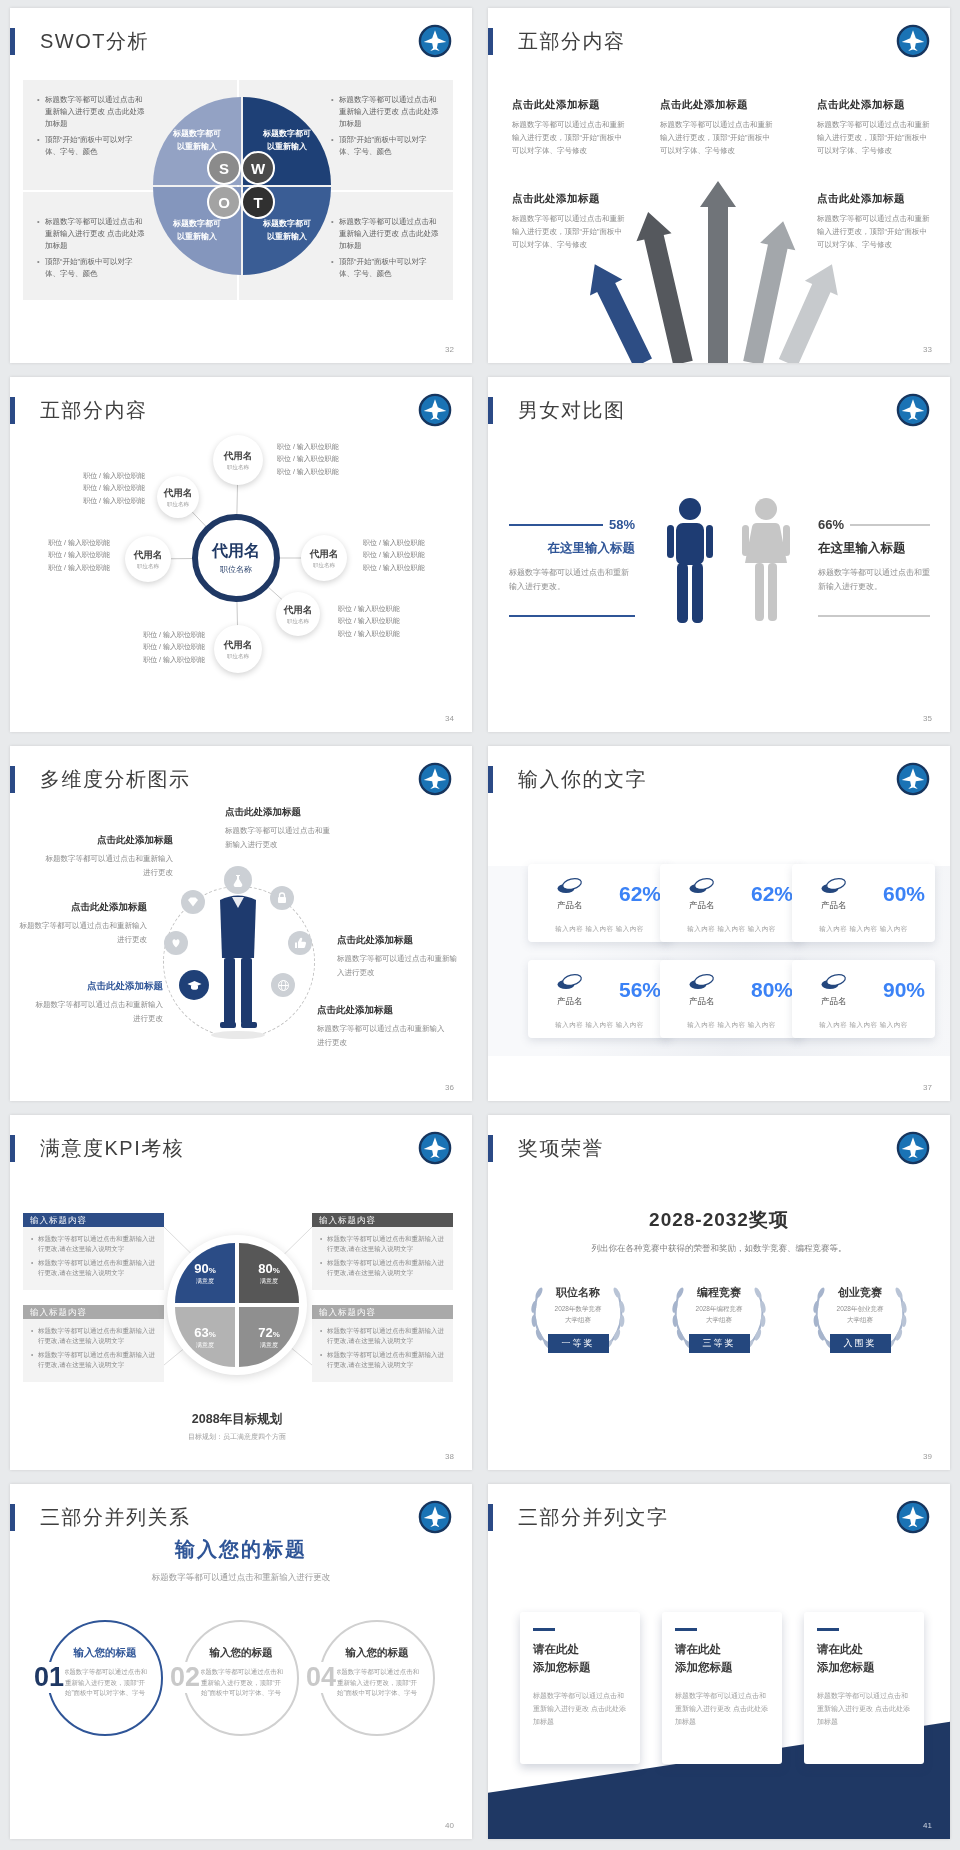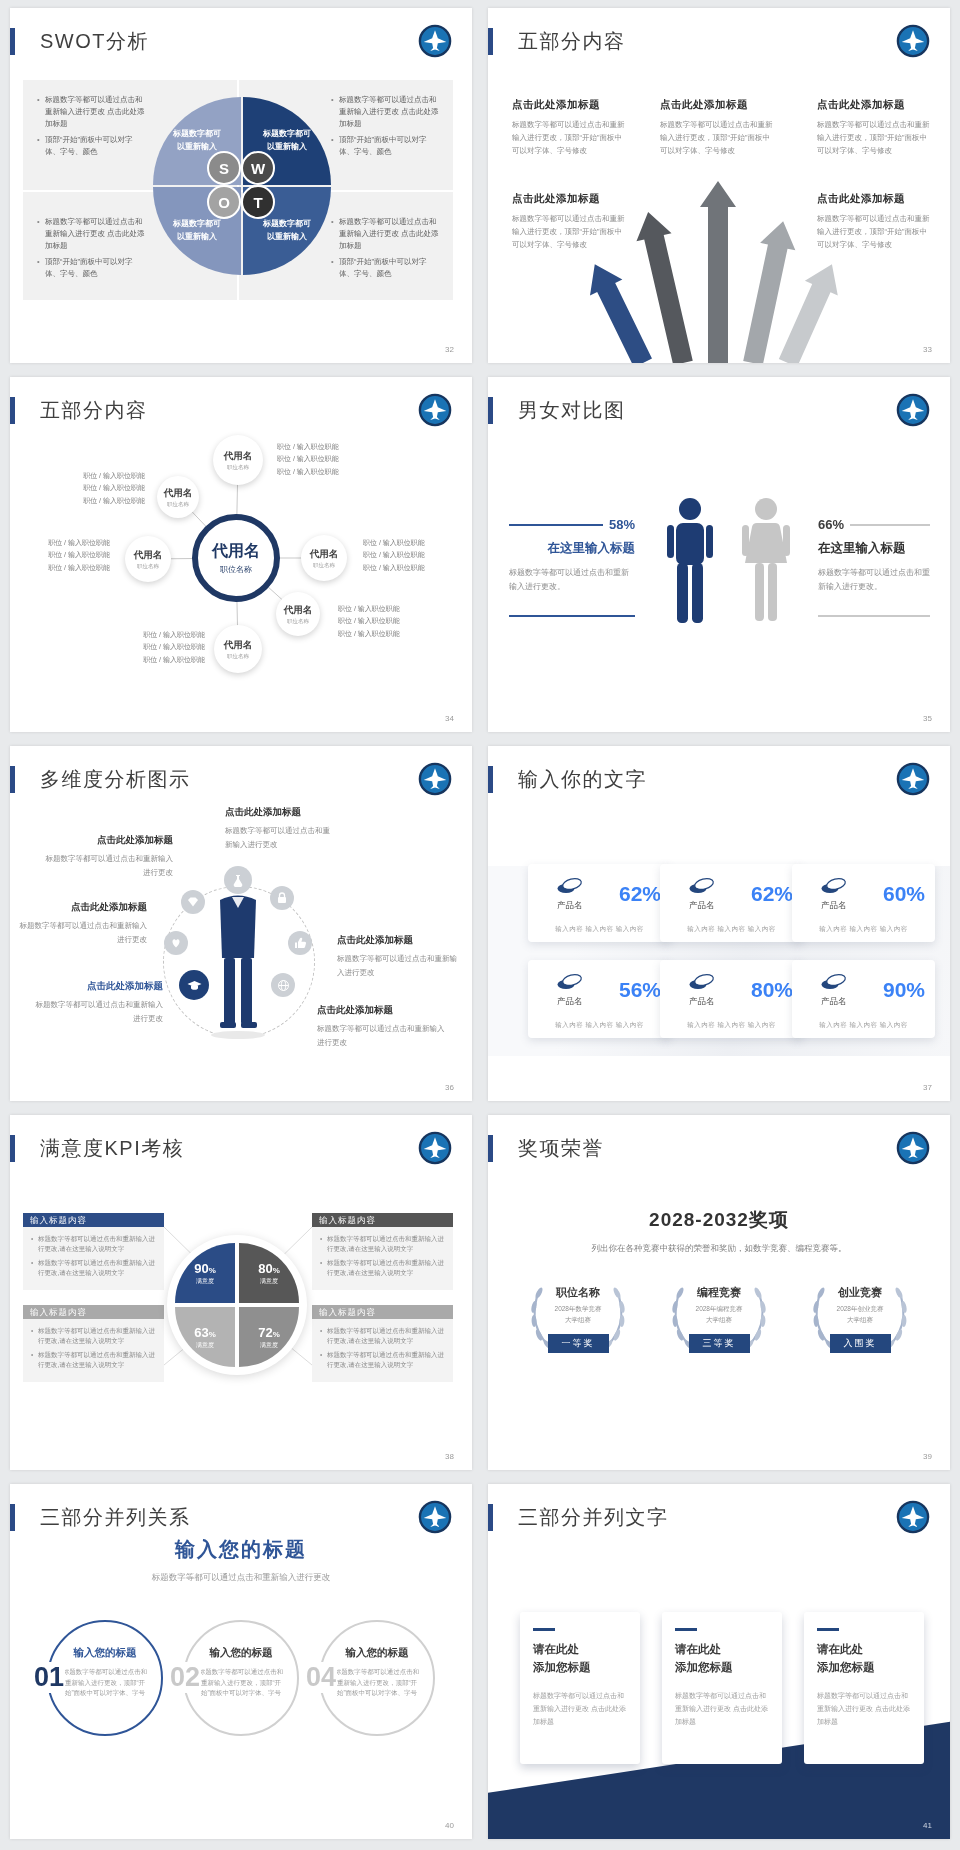--- a/index.html
+++ b/index.html
@@ -582,20 +582,24 @@
         <div class="k-q" style="background:#b3b3b3;border-radius:0 0 0 60px;">
           <span class="n"><span>63</span><small>%</small></span>
           <span class="l">满意度</span>
         </div>
         <div class="k-q" style="background:#8f8f8f;border-radius:0 0 60px 0;">
           <span class="n"><span>72</span><small>%</small></span>
           <span class="l">满意度</span>
         </div>
       </div>
     </div>
+    <div class="k-goal">
+      <div class="g1">2088年目标规划</div>
+      <div class="g2">目标规划：员工满意度四个方面</div>
+    </div>
     <div class="pagenum">38</div>
   </div>
 
   <div class="slide">
     <div class="accent"></div>
     <div class="s-title">奖项荣誉</div>
     <div class="logo">
       <svg viewBox="0 0 36 36">
           <circle cx="18" cy="18" r="16" fill="#1a73b5" stroke="#16355e" stroke-width="2.5"></circle>
           <path d="M18 6.5 L21 15 L30 19 L21 20.5 L20 25.5 L23 28.5 L18 27 L13 28.5 L16 25.5 L15 20.5 L6 19 L15 15 Z" fill="#fff"></path>

